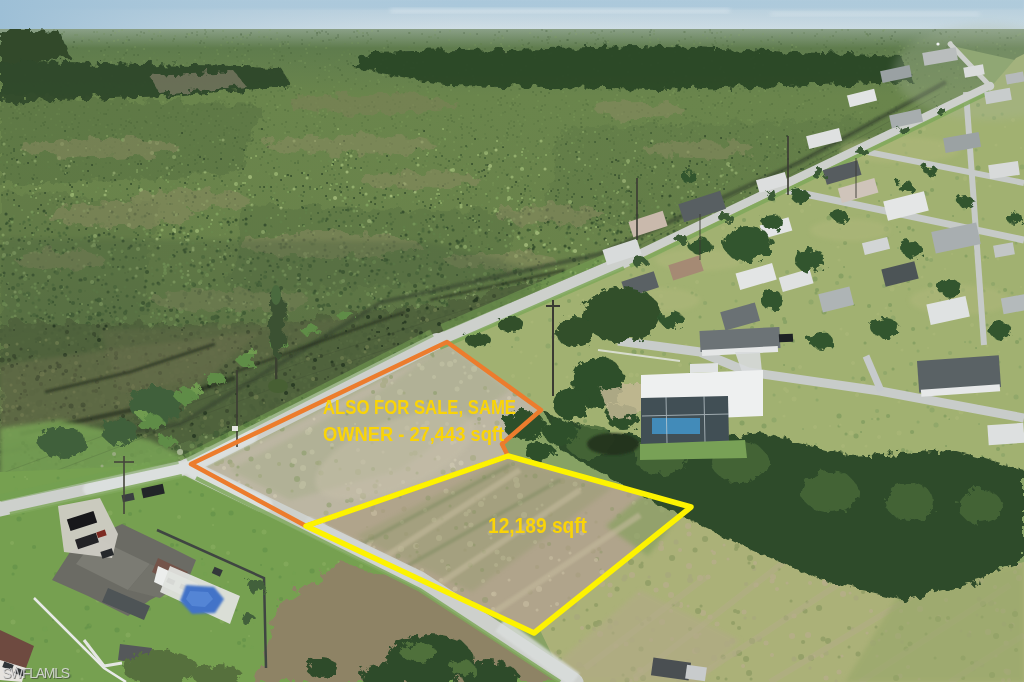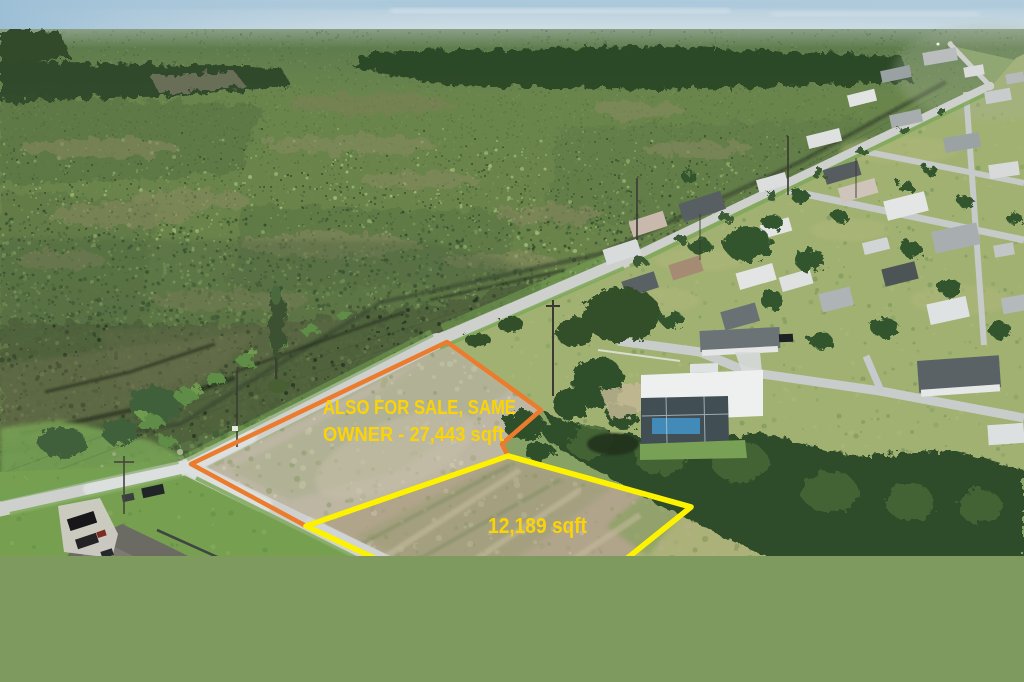--- a/index.html
+++ b/index.html
@@ -1,16 +1,16 @@
 <!DOCTYPE html>
 <html><head>
 <meta charset="utf-8">
 <style>
 html,body{margin:0;padding:0;background:#7e9a5e;}
-#scene{position:relative;width:1024px;height:556px;overflow:hidden;font-family:"Liberation Sans",sans-serif;}
+#scene{position:relative;width:1024px;height:682px;overflow:hidden;font-family:"Liberation Sans",sans-serif;}
 #scene svg{display:block;}
 </style>
 </head>
 <body>
 <div id="scene">
 <svg width="1024" height="682" viewBox="0 0 1024 682">
 <defs>
 <linearGradient id="skyg" x1="0" y1="0" x2="0" y2="1">
 <stop offset="0" stop-color="#a5c4d9"></stop>
 <stop offset="0.5" stop-color="#c2d5e0"></stop>

